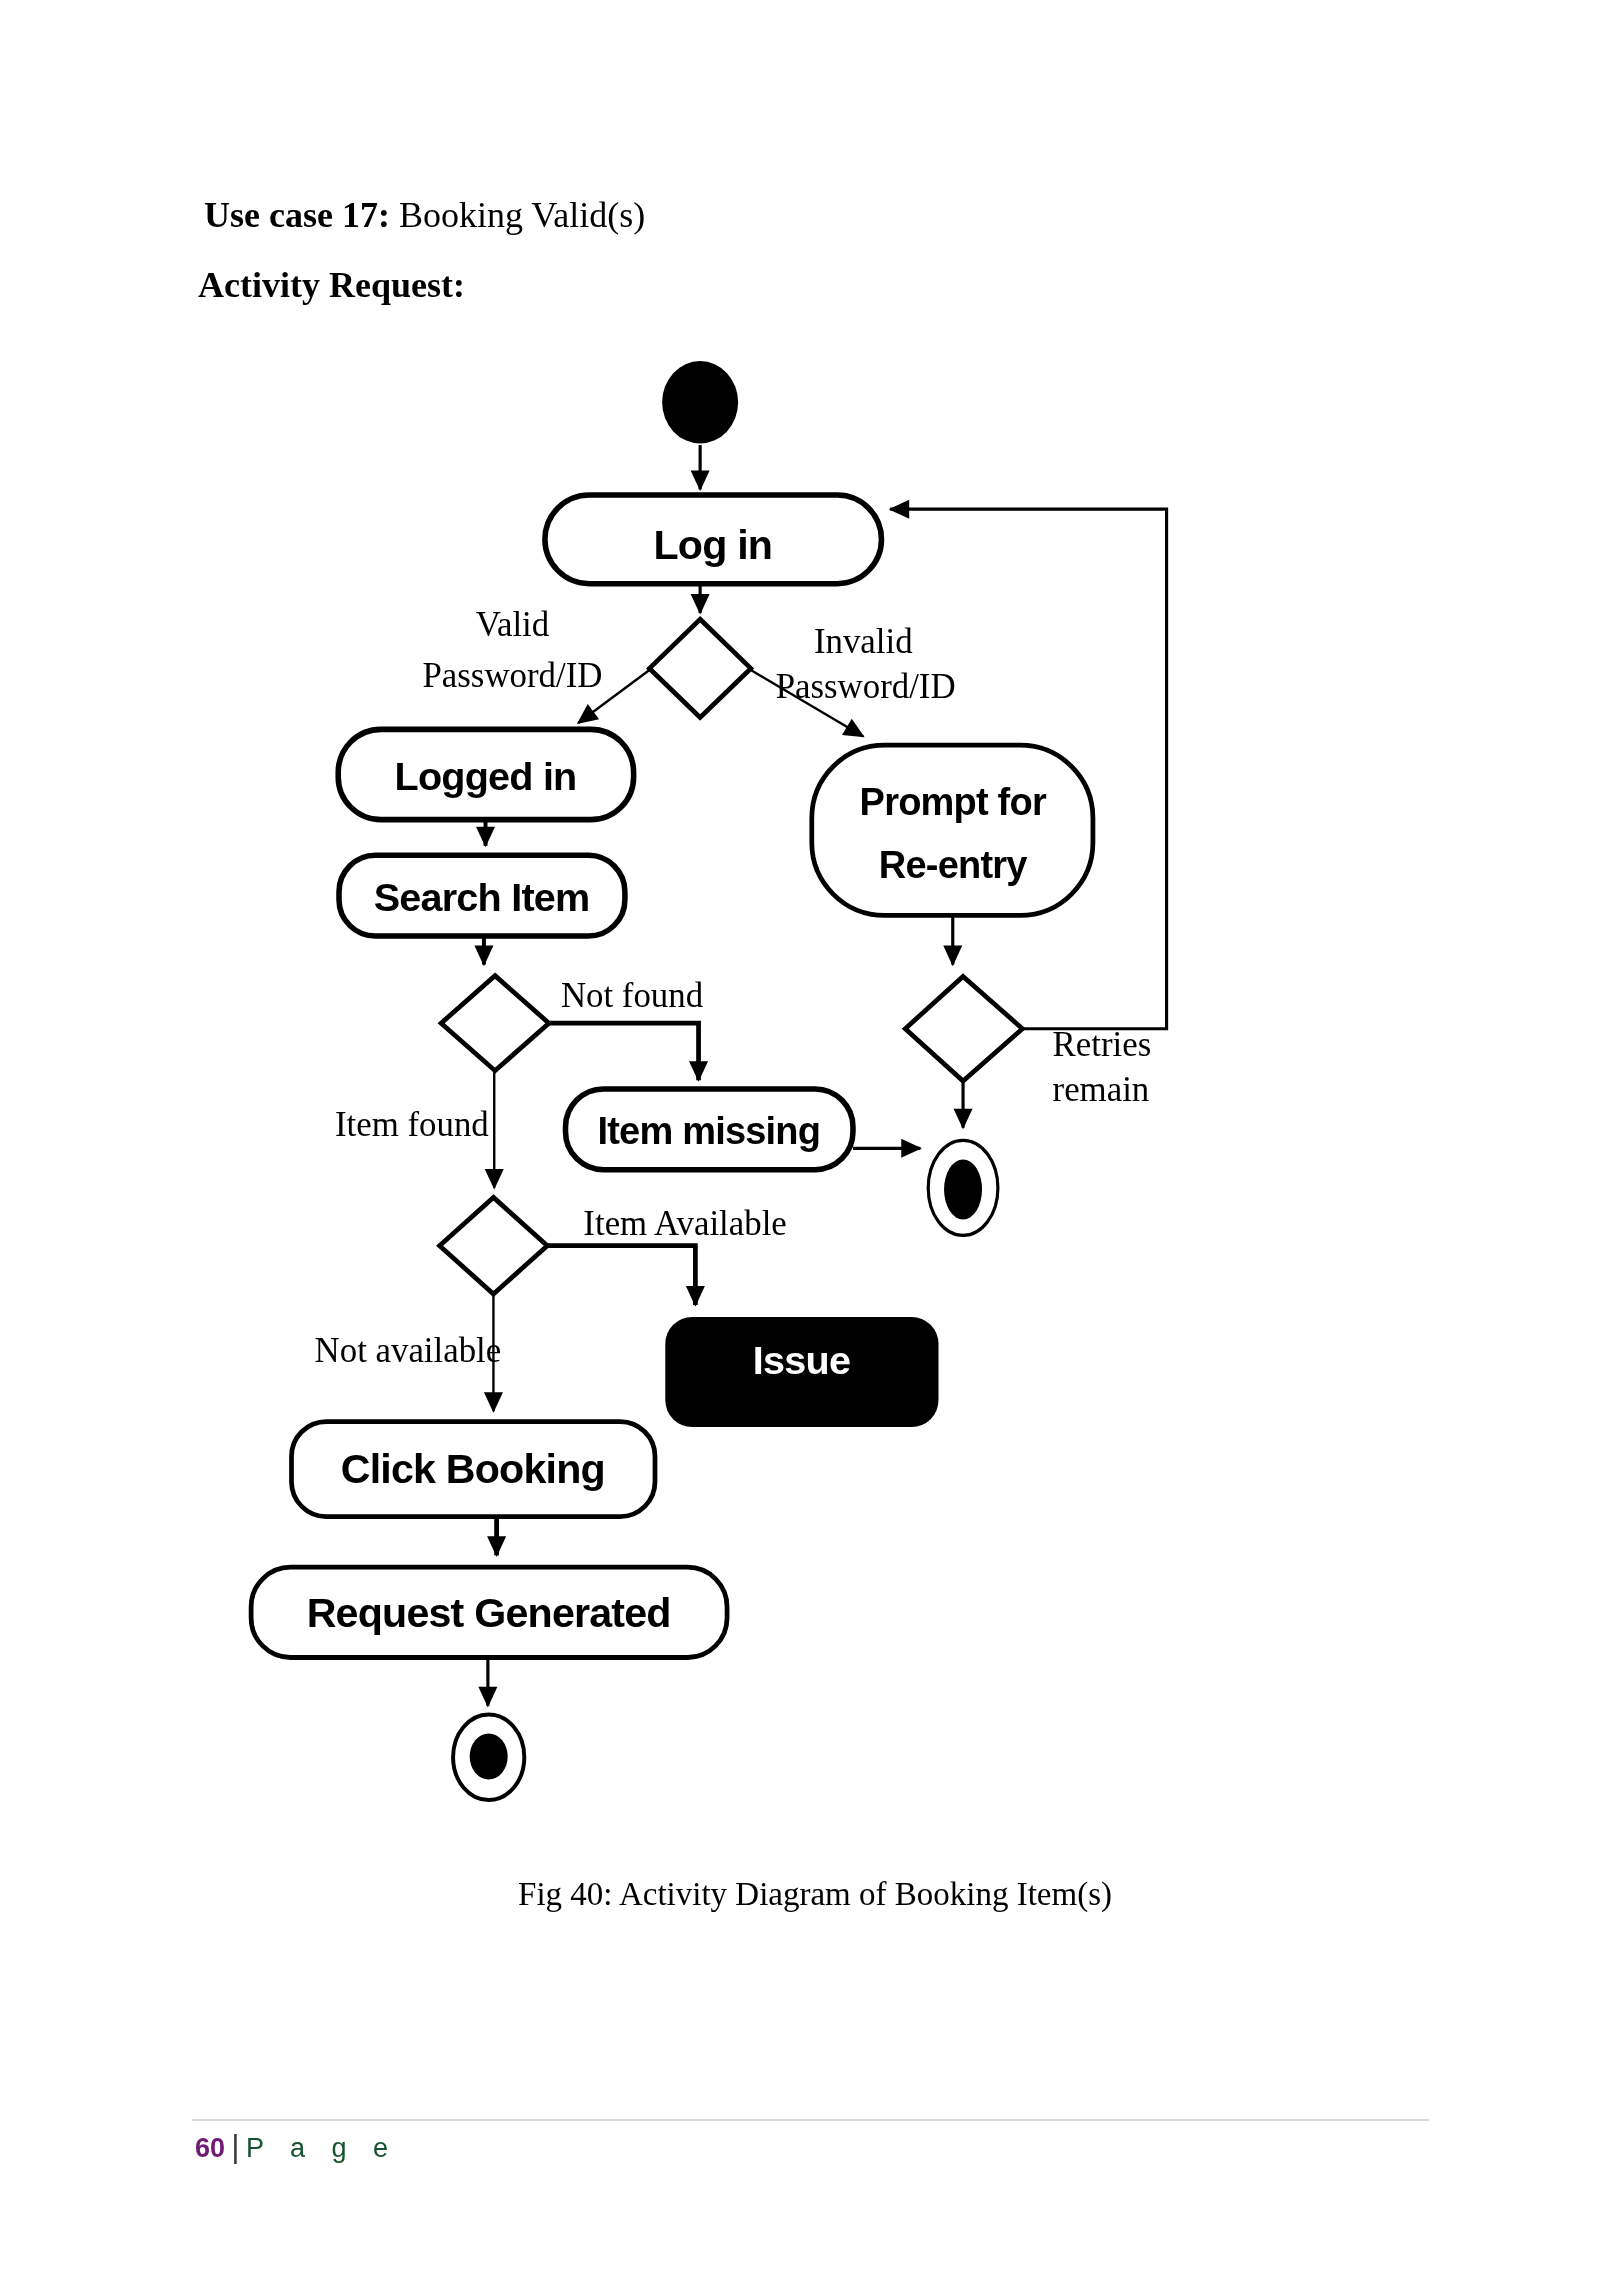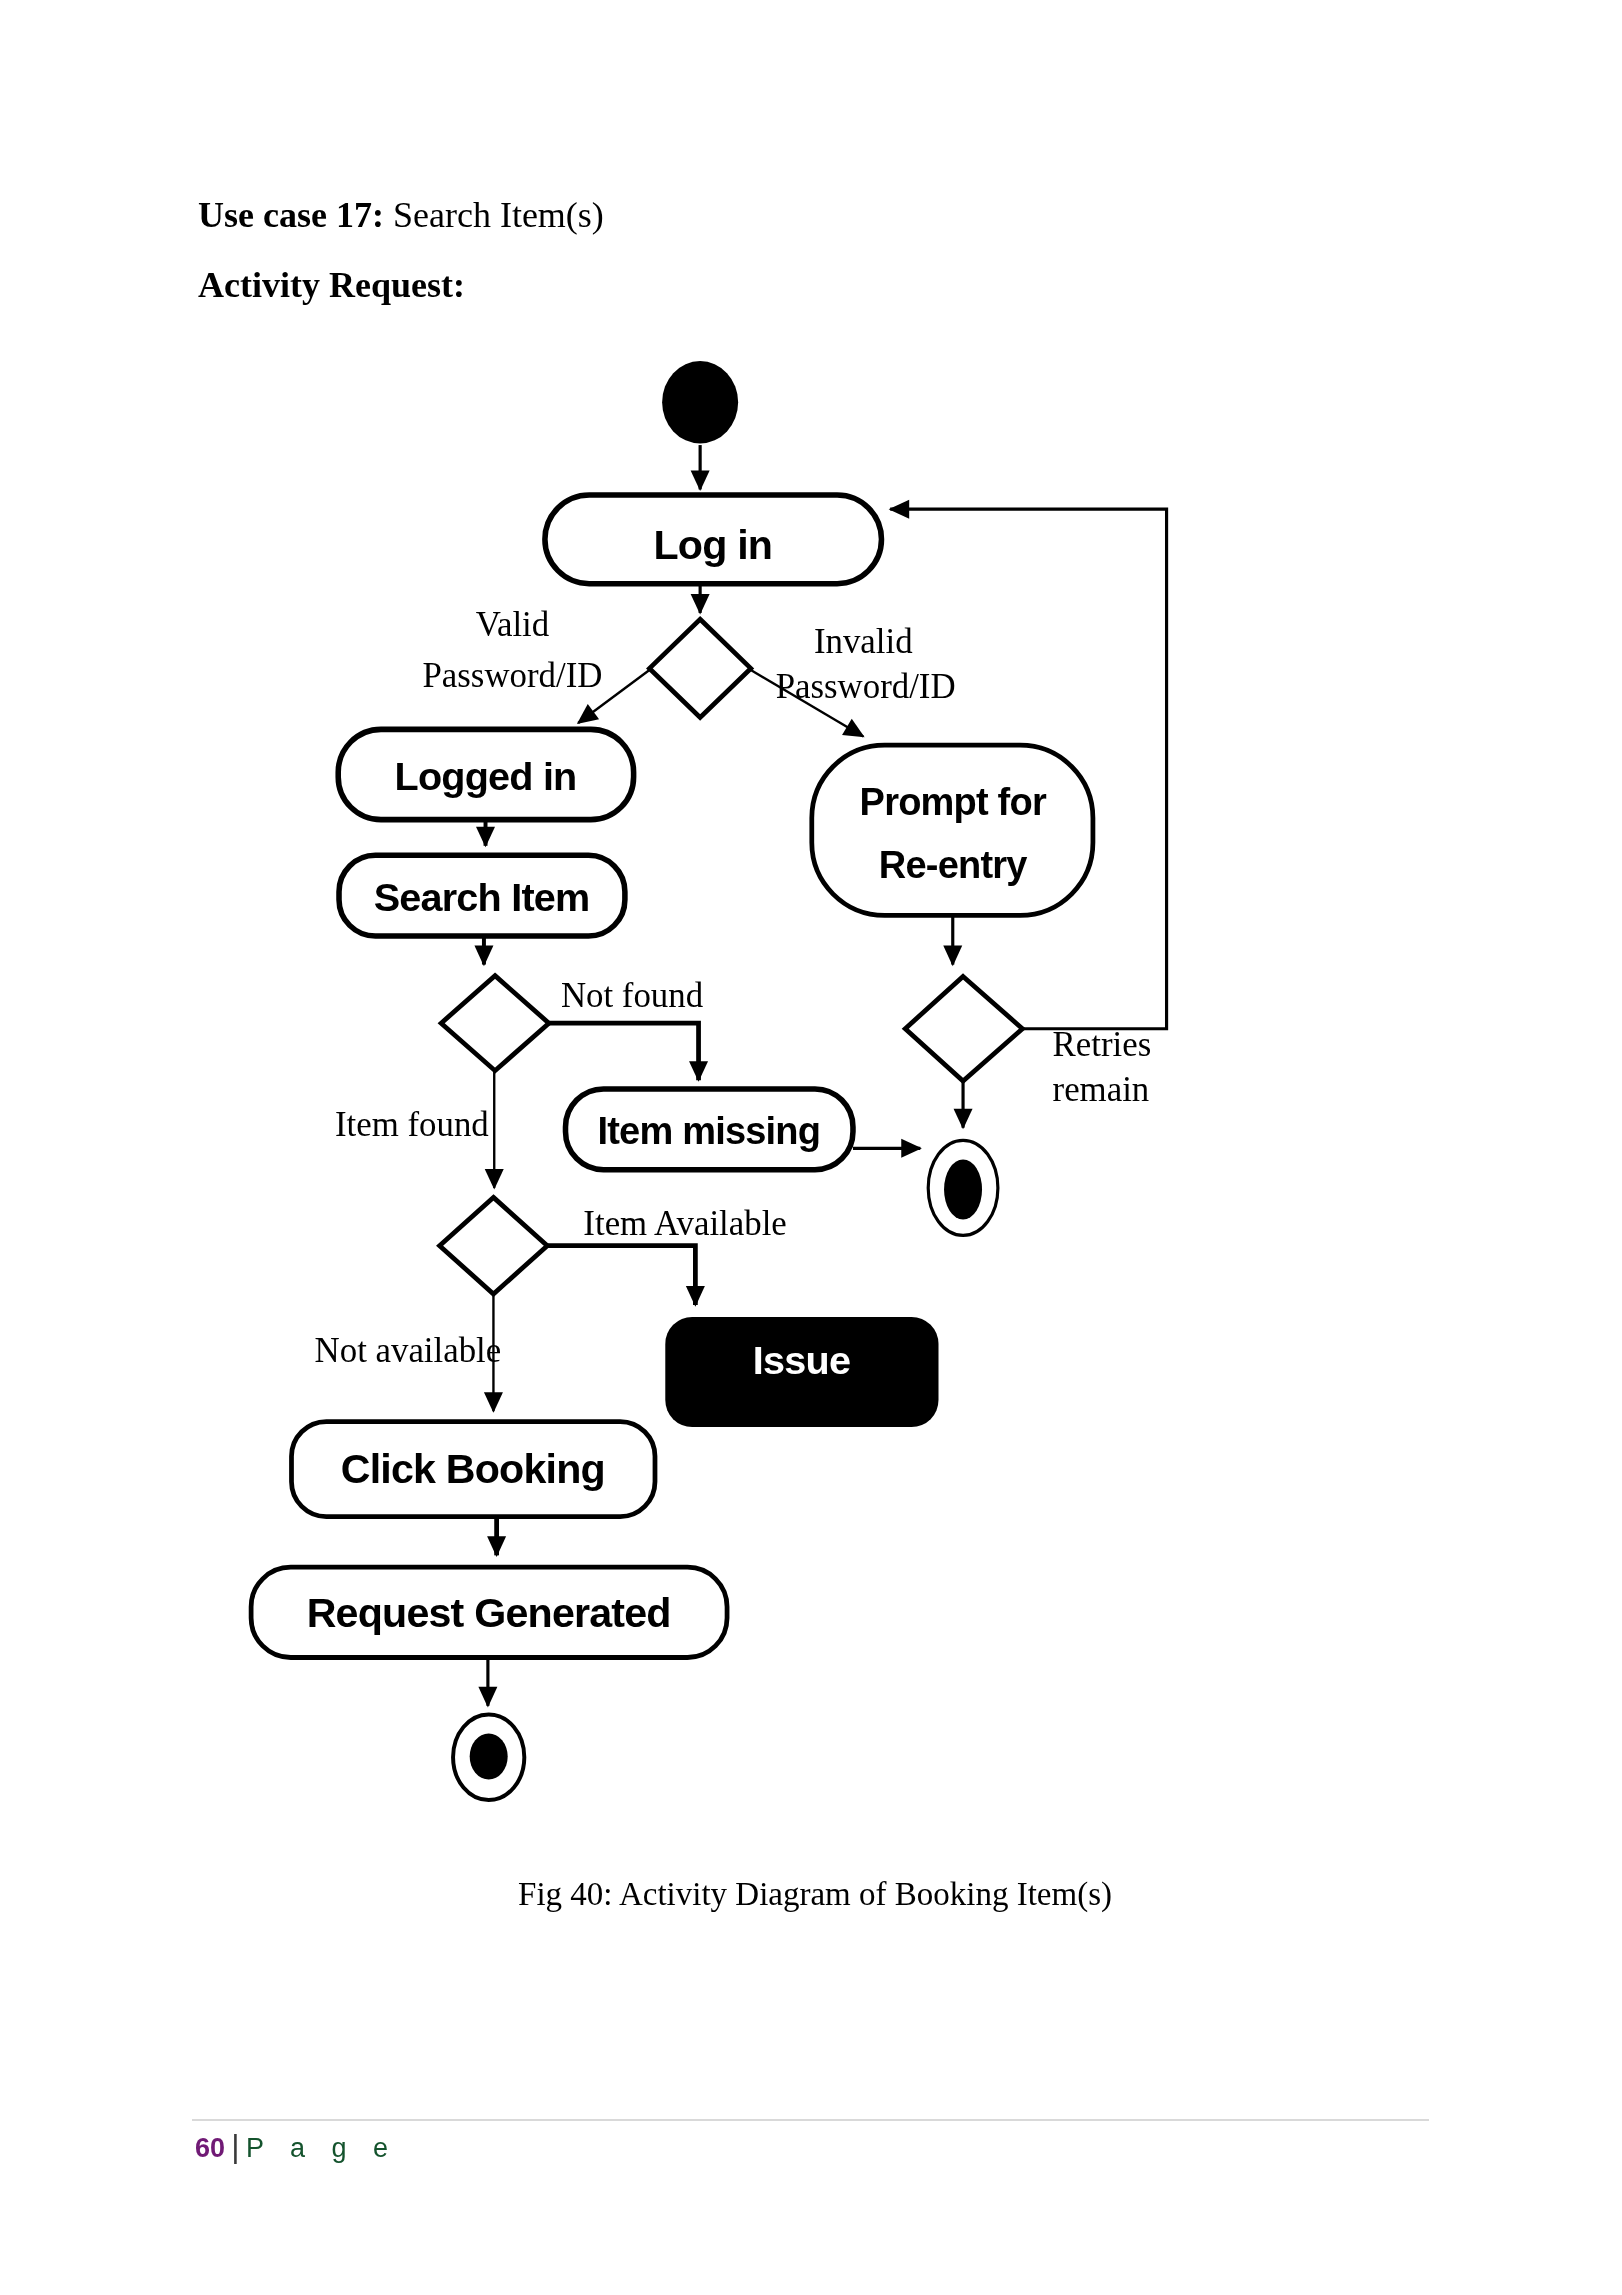--- a/index.html
+++ b/index.html
@@ -1,21 +1,21 @@
 <!DOCTYPE html>
 <html style="font-size:12.7px"><head>
 <meta charset="utf-8">
 <style>
   html,body{margin:0;padding:0;background:#ffffff;}
   .page{position:relative;width:1622px;height:2295px;background:#ffffff;overflow:hidden;
         font-family:"Liberation Serif",serif;color:#000;}
   .hdr{position:absolute;left:198px;font-size:36px;line-height:1.1;white-space:nowrap;}
   .hdr1{top:196px;}
   .hdr2{top:266px;font-weight:700;}
-  .hdr .b{font-weight:700;}
+  .hdr .b{font-weight:700;margin-left:6px;}
   .diagram-svg{position:absolute;left:0;top:0;width:1622px;height:2295px;}
   .node{fill:#ffffff;stroke:#000000;}
   .node-label{font-family:"Liberation Sans",sans-serif;font-weight:700;letter-spacing:-1px;
               fill:#000000;text-anchor:middle;}
   .node-label.inv{fill:#ffffff;}
   .edge{fill:none;stroke:#000000;}
   .edge-label{font-family:"Liberation Serif",serif;font-size:44px;fill:#000000;text-anchor:middle;}
   .edge-label.start{text-anchor:start;}
   .caption{position:absolute;left:0;top:1876px;width:1622px;padding-left:8px;box-sizing:border-box;
            text-align:center;font-size:33px;white-space:nowrap;}
@@ -24,21 +24,21 @@
           font-size:27px;color:#7f7f7f;white-space:nowrap;}
   .footer .num{font-weight:700;color:#701a75;letter-spacing:0;}
   .footer .bar{color:#3a3a3a;font-weight:400;padding:0 6.3px;font-size:32px;}
   .footer .pg{letter-spacing:9.5px;color:#14532d;}
 </style>
 </head>
 <body>
 
 <div class="page">
 
-  <div class="hdr hdr1"><span class="b">Use case 17:</span><span> Search Item(s)</span></div>
+  <div class="hdr hdr1"><span class="b">Use case 17:</span><span> Booking Valid(s)</span></div>
 
   <div class="hdr hdr2">Activity Request:</div>
 
   <svg class="diagram-svg" viewBox="0 0 2048 2898" xmlns="http://www.w3.org/2000/svg">
     <defs>
       <marker id="ah" markerUnits="userSpaceOnUse" markerWidth="34" markerHeight="30" refX="27" refY="15" orient="auto">
         <path d="M3 3 L29 15 L3 27 Z" fill="#000000"></path>
       </marker>
     </defs>
 

